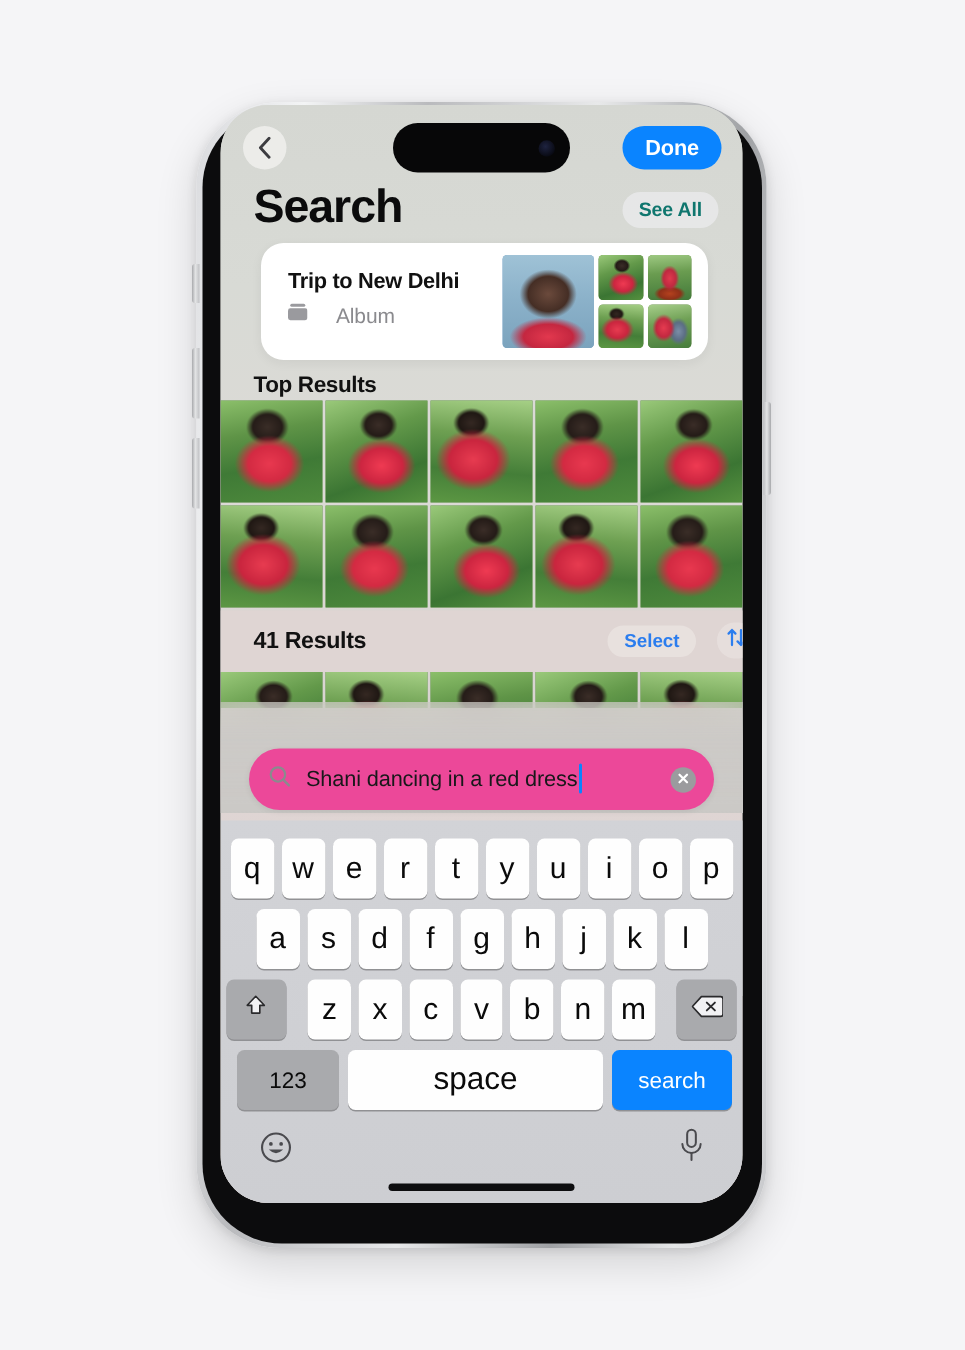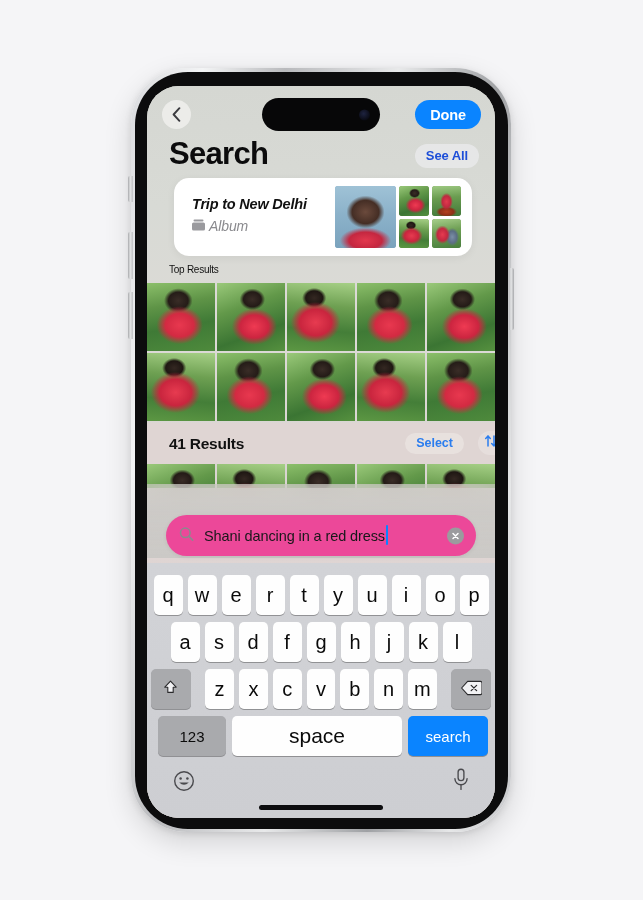--- a/index.html
+++ b/index.html
@@ -36,21 +36,21 @@
     left: 134.5px;
     top: 71.5px;
     width: 373px;
     height: 757px;
     border-radius: 53px;
     background: #0c0c0d;
   }
   .phone-screen {
     position: absolute;
     left: 147px;
-    top: 86px;
+    top: 70px;
     width: 348px;
     height: 732px;
     border-radius: 32px;
     overflow: hidden;
     background: #d7d8d3;
   }
 
   
   .btn-side {
     position: absolute;
@@ -139,48 +139,48 @@
     font-weight: bold;
     color: #0b0b0c;
     letter-spacing: -0.7px;
   }
   .see-all {
     position: absolute;
     right: 16px; top: 8px;
     padding: 4px 11px 5px;
     border-radius: 13px;
     background: rgba(235,235,238,0.72);
-    color: #1d4ed8;
+    color: #0f766e;
     font-size: 13px;
     font-weight: bold;
     letter-spacing: -0.1px;
   }
 
   
   .album-card {
     position: absolute;
     left: 27px; top: 92px;
     width: 298px; height: 78px;
     background: #fff;
     border-radius: 15px;
     box-shadow: 0 2px 8px rgba(0,0,0,0.06);
     overflow: hidden;
   }
   .album-text {
     position: absolute;
-    left: 18px; top: 18px; font-style: italic;
+    left: 18px; top: 18px;
   }
   .album-title {
     font-size: 14.5px;
     font-weight: bold;
     color: #111;
     letter-spacing: -0.2px;
   }
   .album-sub-row {
-    display: flex; align-items: center; gap: 4px;
+    display: flex; align-items: center; gap: 19px;
     margin-top: 5px;
   }
   .album-sub {
     font-size: 14px;
     color: #8a8a8e;
     letter-spacing: -0.1px;
   }
   .album-thumbs {
     position: absolute;
     right: 8px; top: 8px;
@@ -245,22 +245,22 @@
     background:
       radial-gradient(ellipse 36% 44% at 36% 54%, #e63b50 0%, #c22840 48%, rgba(200,40,60,0) 72%),
       radial-gradient(ellipse 30% 40% at 70% 62%, #7b8fa8 0%, #5b6d84 52%, rgba(90,110,130,0) 78%),
       linear-gradient(170deg, #a8cf8c 0%, #6fa055 42%, #467c3c 100%);
   }
 
   
   .sec-header {
     position: absolute;
     left: 22px; top: 178px;
-    font-size: 10px;
-    font-weight: normal;
+    font-size: 15px;
+    font-weight: bold;
     color: #111;
     letter-spacing: -0.25px;
   }
 
   
   .grid {
     position: absolute;
     left: 0; top: 197px;
     width: 348px;
     display: grid;

